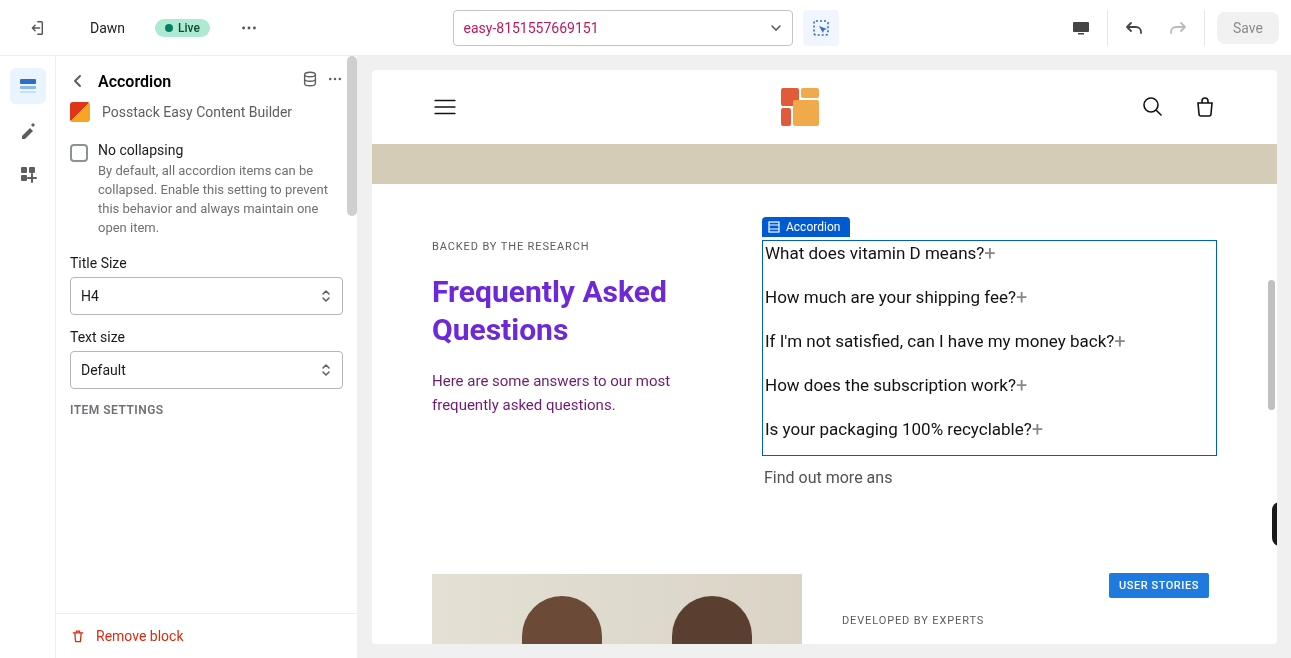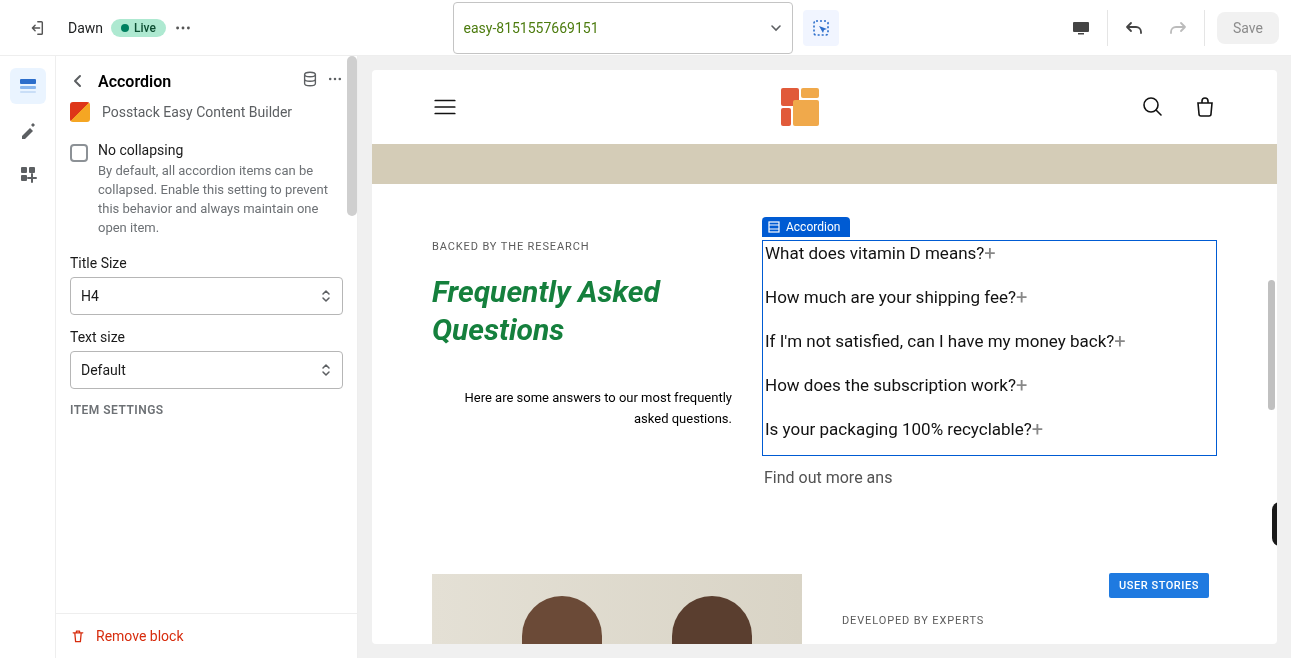--- a/index.html
+++ b/index.html
@@ -1,28 +1,28 @@
 <!DOCTYPE html>
 <html><head>
 <meta charset="utf-8">
 <style>
   * { box-sizing: border-box; margin: 0; padding: 0; font-family: -apple-system, BlinkMacSystemFont, "Segoe UI", Roboto, Helvetica, Arial, sans-serif; }
   body { width: 1291px; height: 658px; background: #fff; overflow: hidden; position: relative; }
 
   
   .topbar { height: 56px; display: flex; align-items: center; justify-content: space-between; border-bottom: 1px solid #eee; padding: 0 12px; }
-  .top-left { display: flex; align-items: center; gap: 8px; }
+  .top-left { display: flex; align-items: center; gap: 30px; }
   .top-icon-exit { width: 48px; display:flex; justify-content:center; align-items:center; }
   .theme-name { font-size: 14px; color: #202223; }
   .status-badge { background: #aee9d1; color: #0c4e32; font-size: 12px; padding: 2px 10px; border-radius: 10px; font-weight: 500; display:inline-flex; align-items:center; gap:5px; }
   .status-badge::before { content:""; width:8px; height:8px; border-radius:50%; background:#008060; display:inline-block; }
   .more-dots svg { display:block; }
 
   .top-center { position: absolute; left: 50%; transform: translateX(-50%); display:flex; align-items:center; gap:10px; }
-  .template-select { width: 340px; height: 52px; border: 1px solid #c4c4c4; border-radius: 4px; display:flex; align-items:center; justify-content:space-between; padding: 0 10px; font-size: 14px; color: #4d7c0f; background:#fff; }
+  .template-select { width: 340px; height: 36px; border: 1px solid #c4c4c4; border-radius: 4px; display:flex; align-items:center; justify-content:space-between; padding: 0 10px; font-size: 14px; color: #be185d; background:#fff; }
   .inspector-btn { width: 36px; height: 36px; border: none; border-radius: 4px; background: #f1f5ff; display:flex; align-items:center; justify-content:center; }
 
   .top-right { display:flex; align-items:center; gap: 0; }
   .top-right .icon-btn { width: 44px; height: 36px; display:flex; align-items:center; justify-content:center; }
   .top-divider { width:1px; height:36px; background:#e5e5e5; margin:0 4px; }
   .save-btn { background:#f1f1f1; color:#8c8c8c; border:none; border-radius:8px; padding:8px 16px; font-size:14px; margin-left:8px; }
 
   
   .rail { position:absolute; top:56px; left:0; width:56px; bottom:0; border-right:1px solid #eee; display:flex; flex-direction:column; align-items:center; padding-top:12px; gap:8px; }
   .rail-btn { width:36px; height:36px; display:flex; align-items:center; justify-content:center; border-radius:6px; }
@@ -63,22 +63,22 @@
 
   .storefront-header { height:74px; display:flex; align-items:center; justify-content:space-between; padding:0 60px; }
   .sf-menu svg, .sf-search svg, .sf-cart svg { display:block; }
   .sf-logo { width:50px; height:50px; display:flex; align-items:center; justify-content:center; }
 
   .hero-strip { height:40px; background:#d4ccb7; }
 
   .faq-section { display:flex; padding: 56px 60px 10px 60px; gap: 30px; }
   .faq-left { flex:0 0 300px; }
   .eyebrow { font-size:11px; letter-spacing:0.08em; color:#5c5c5c; margin-bottom:20px; }
-  .faq-title { font-size:30px; line-height:1.25; color:#15803d; margin-bottom:40px;font-style:italic; }
-  .faq-intro { font-size:13px; color:#000000; line-height:1.6;text-align:right; }
+  .faq-title { font-size:30px; line-height:1.25; color:#6d28d9; margin-bottom:21px; }
+  .faq-intro { font-size:15px; color:#701a75; line-height:1.6; }
 
   .faq-right { flex:1; position:relative; }
   .accordion-chip { position:absolute; top:-23px; left:0; background:#005bd3; color:#fff; font-size:12px; padding:3px 10px 3px 6px; border-radius:4px 4px 0 0; display:flex; align-items:center; gap:6px; }
   .accordion-box { border:1px solid #005bd3; position:relative; padding:0; }
   .acc-item { display:flex; justify-content:flex-start; align-items:center; font-size:17px; color:#121212; padding:10px 10px 10px 2px; }
   .acc-item:first-child { padding-top:0; }
   .acc-item:last-child { padding-bottom:14px; }
   .acc-plus { font-size:20px; color:#888; }
   .find-more { font-size:16px; color:#525252; margin-top:12px; padding-left:2px; }
 

